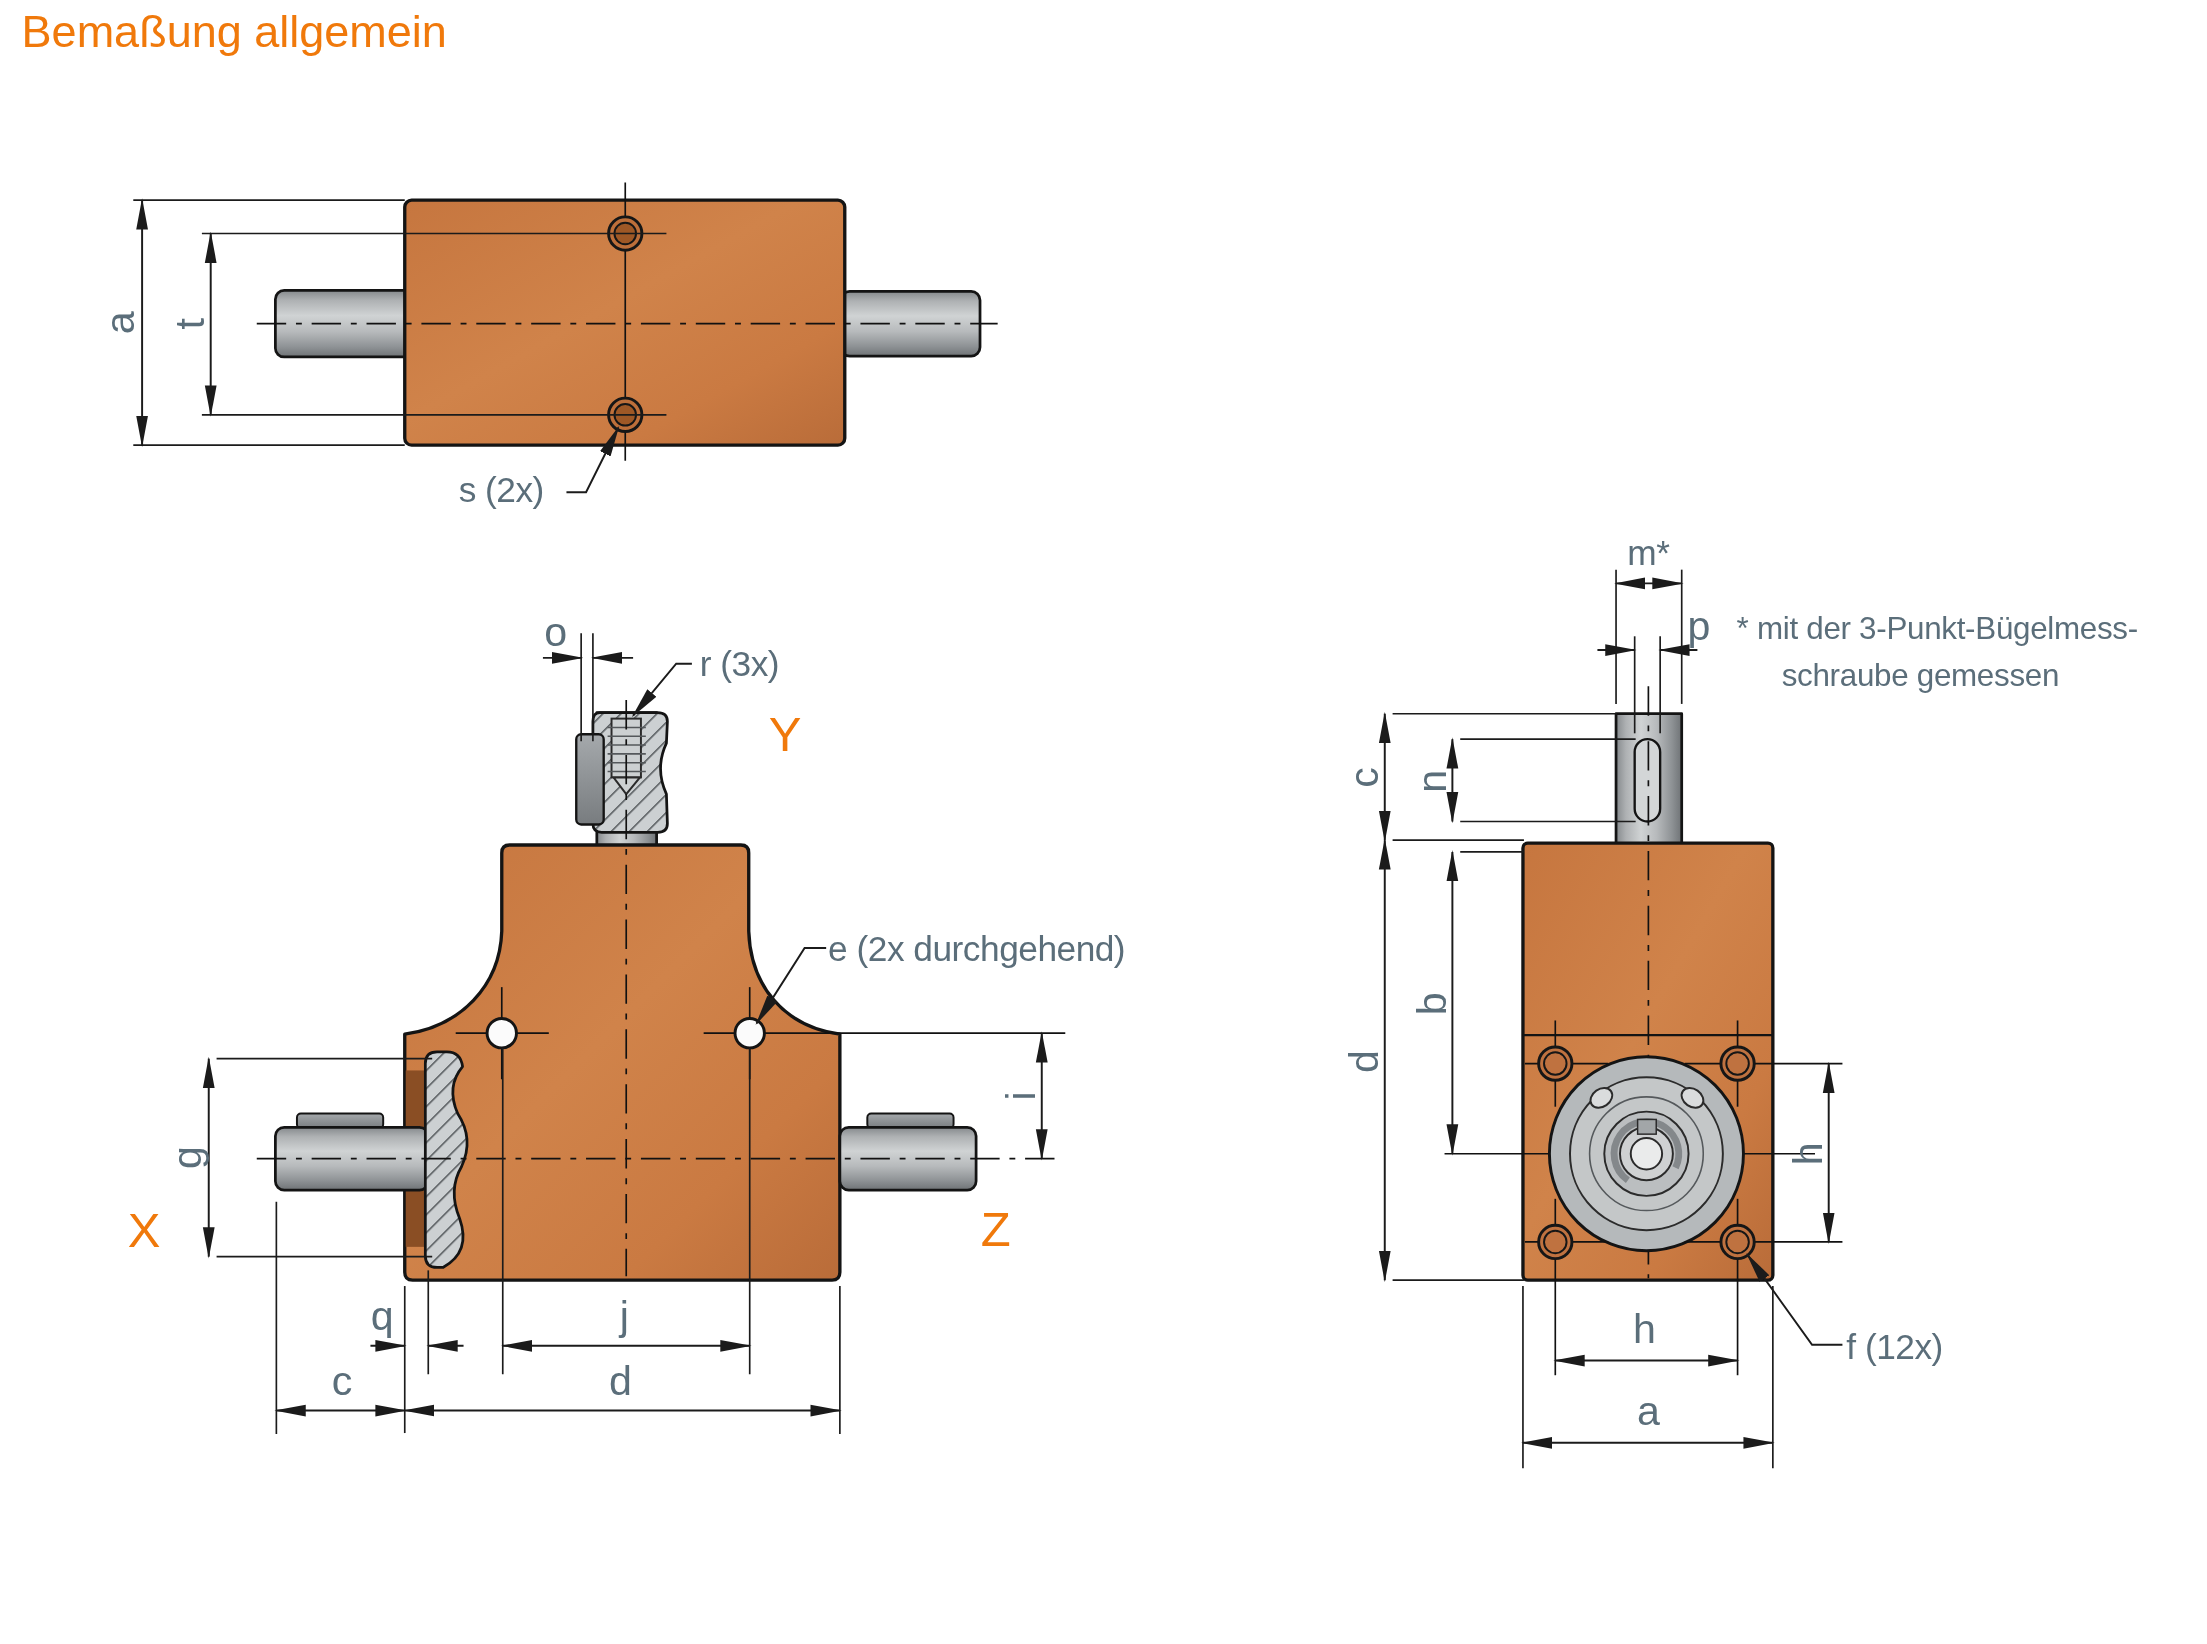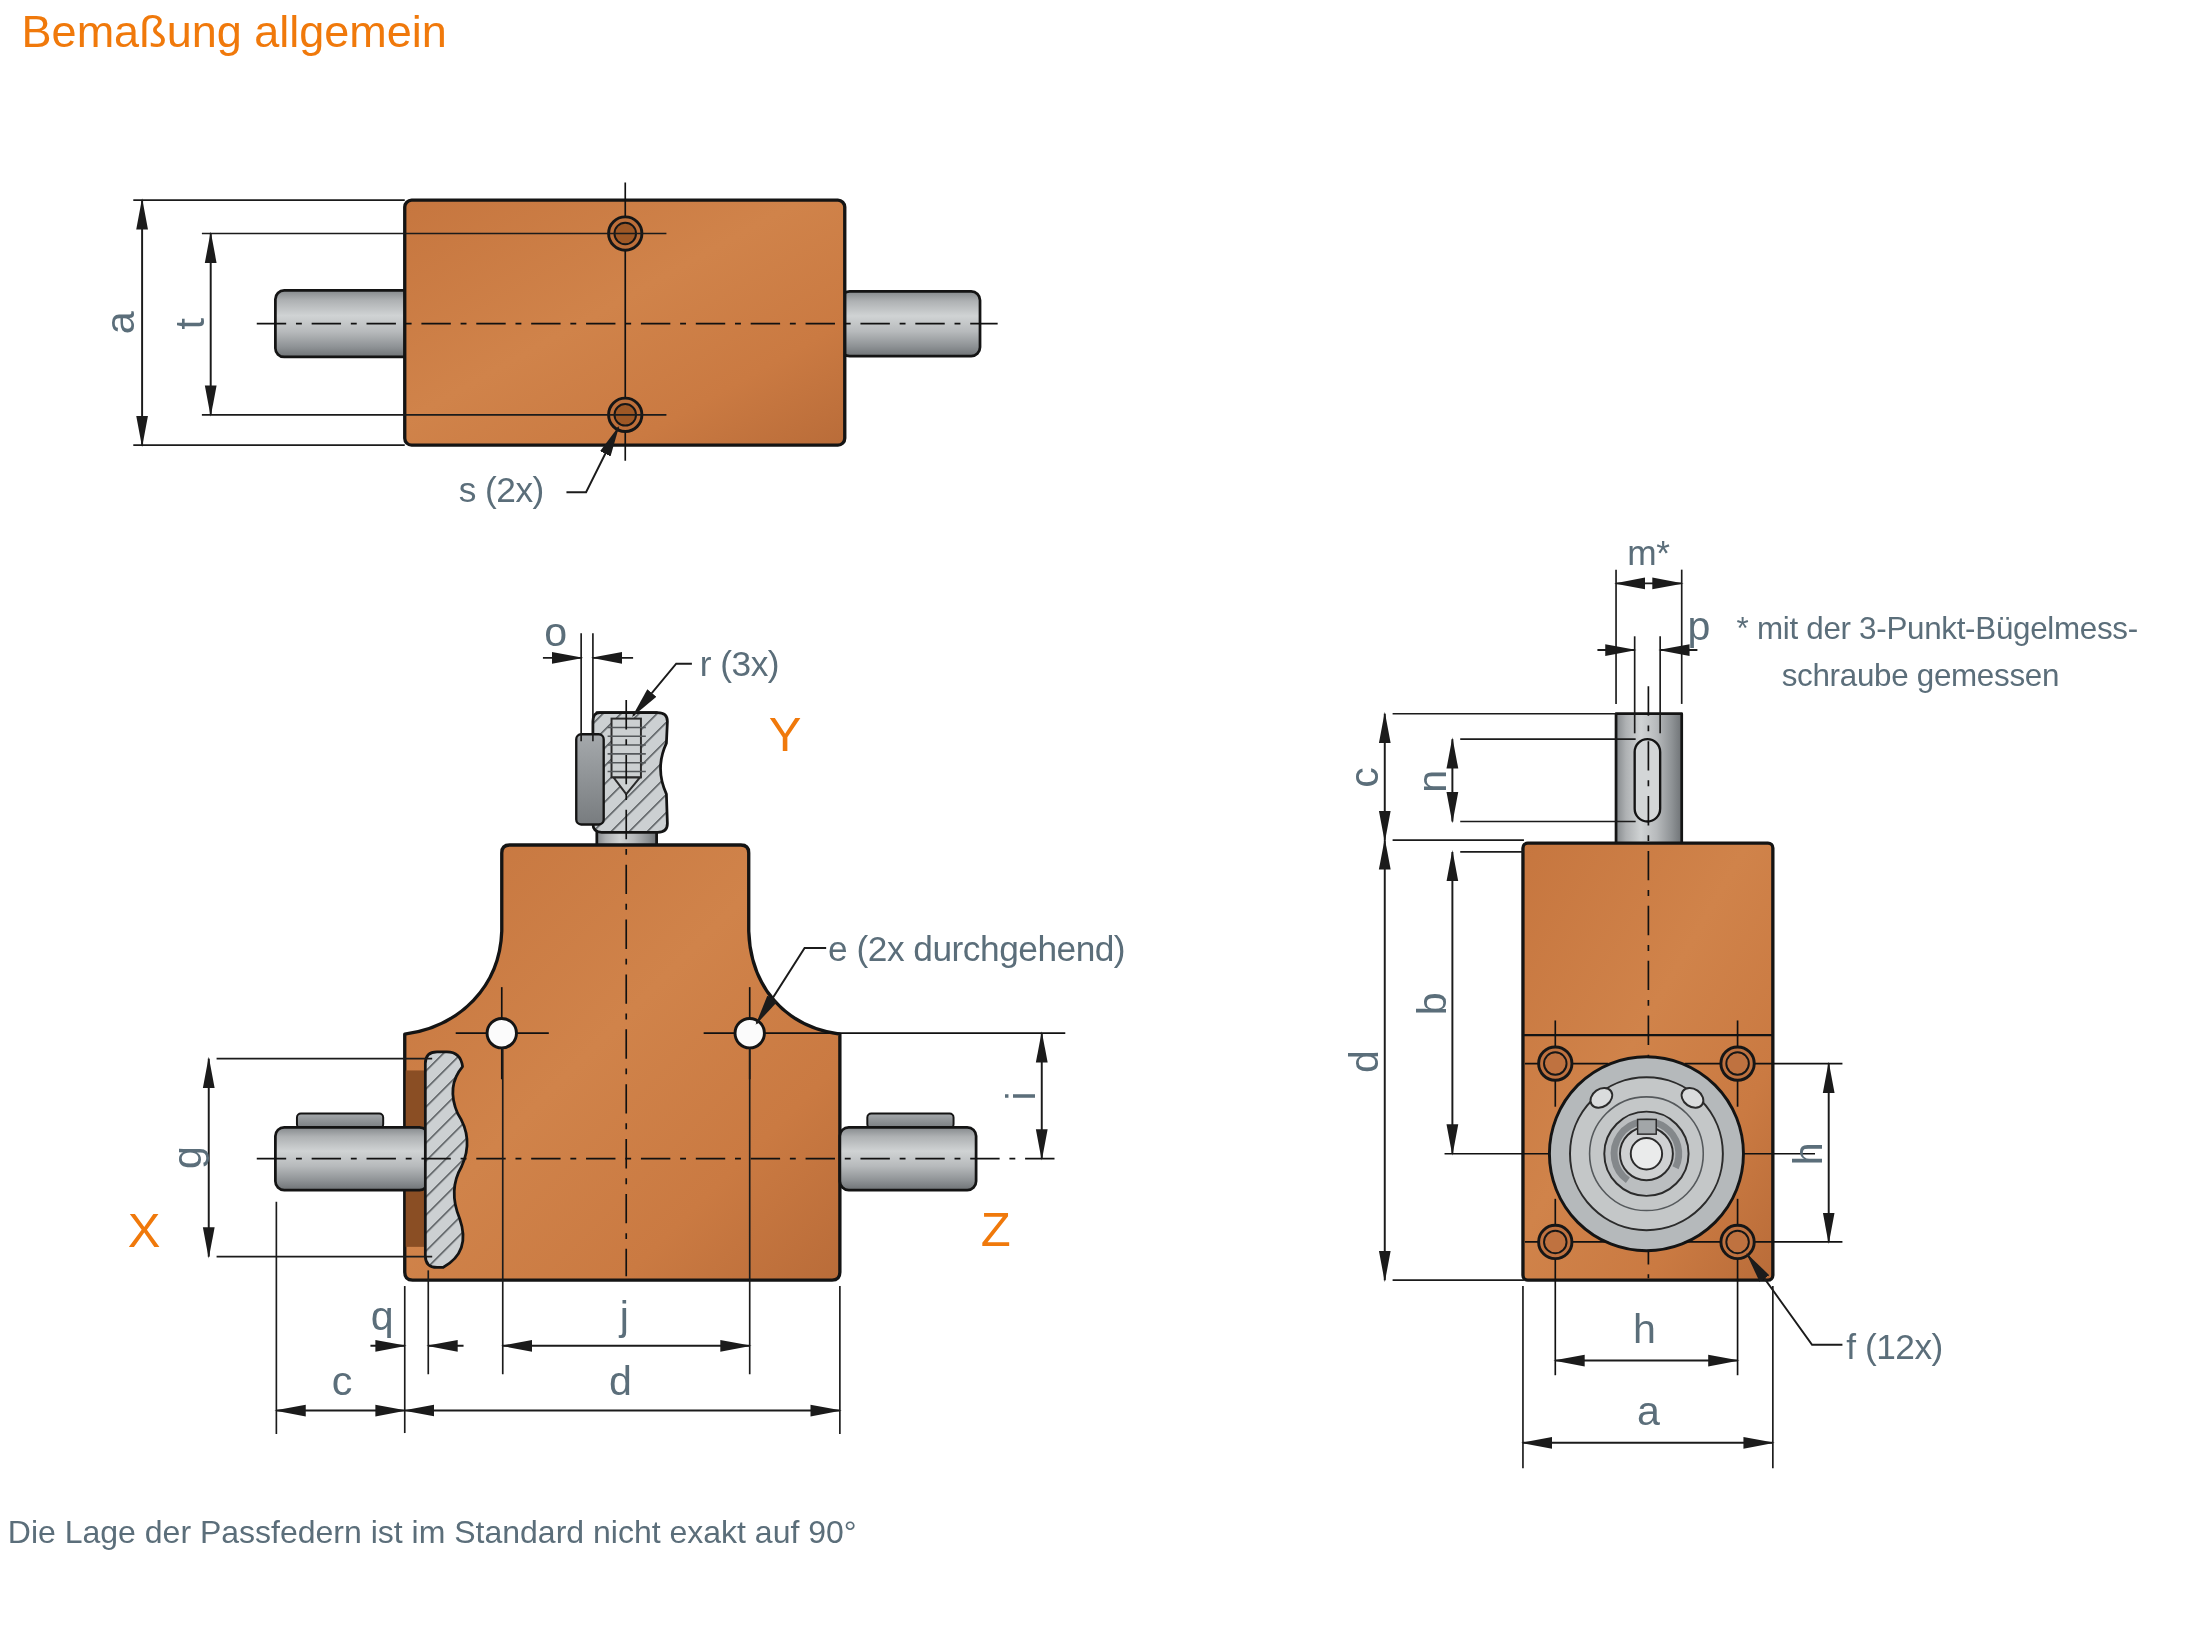--- a/index.html
+++ b/index.html
@@ -302,17 +302,16 @@
       </g>
 
       <g>
         <path d="M1880,1372 L1849,1372 L1783,1280" class="dim" marker-end="url(#ar)"></path>
         <text class="labm" x="1884" y="1386">f (12x)</text>
       </g>
     </g>
   </svg>
 
   <div id="footnote">
-    <div>Die Lage der Passfedern ist im Standard nicht exakt auf 90°</div>
   </div>
 
 </div>
 
 
 </body></html>

